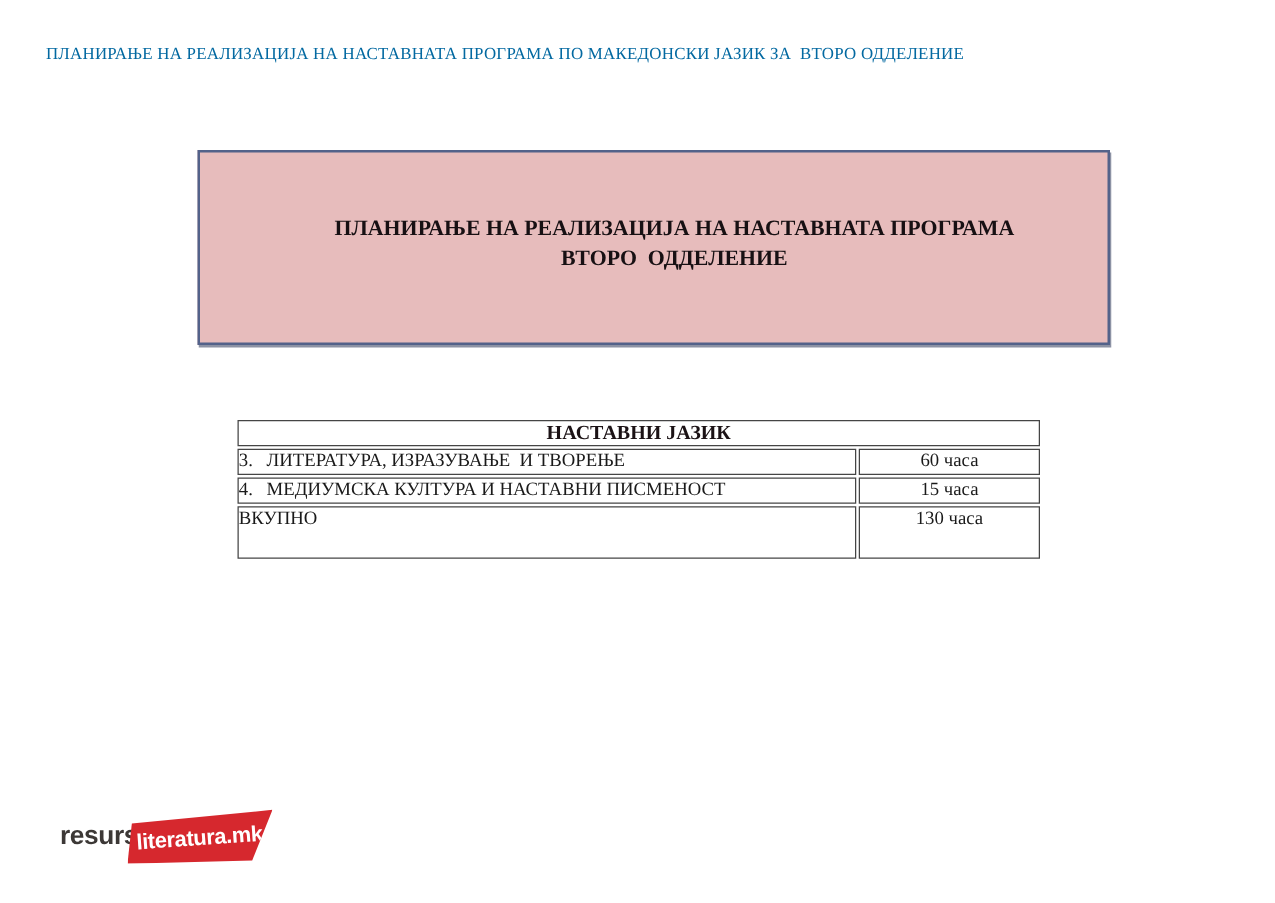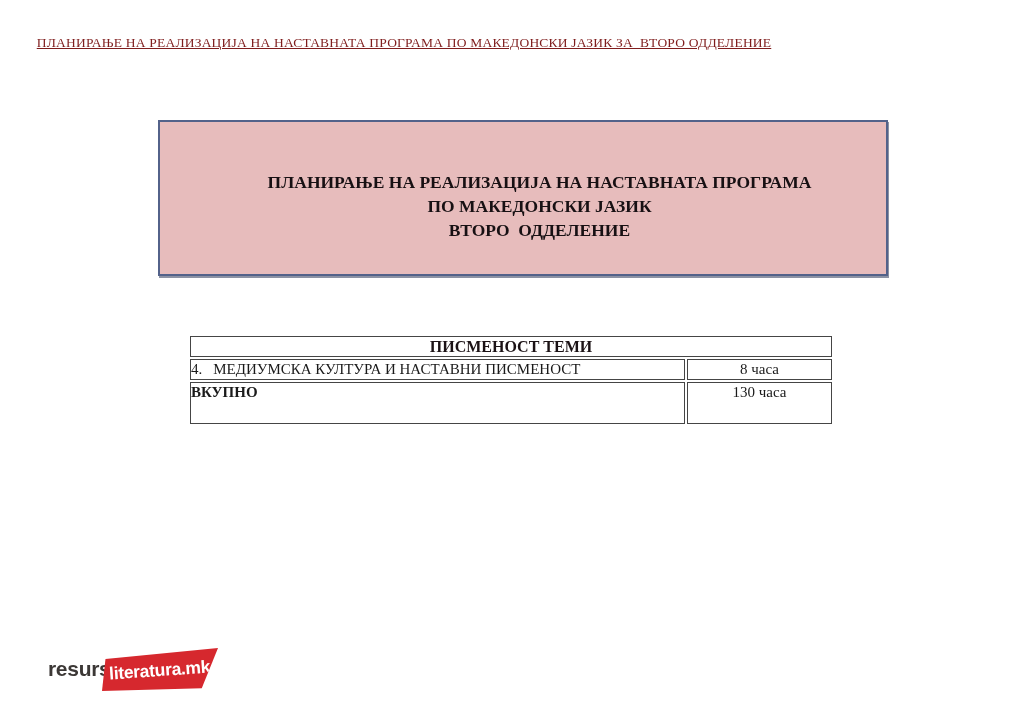--- a/index.html
+++ b/index.html
@@ -20,22 +20,21 @@
     overflow:hidden;
   }
   .ws-pre{white-space:pre;}
 
   
   .doc-header{
     position:absolute;top:35px;left:0;width:808px;
     text-align:center;
     font-size:13.5px;
     letter-spacing:0.2px;
-    color:#7f1d1d;
-    text-decoration:underline;
+    color:#0369a1;
   }
 
   
   .title-box{
     position:absolute;left:158px;top:120px;
     width:730px;height:156px;
     background:var(--box_pink);
     border:2px solid var(--box_border_blue);
     box-shadow:1px 2px 0 rgba(45,57,90,0.55);
     text-align:center;
@@ -82,21 +81,21 @@
   td.hours-cell{
     width:144px;
     text-align:center;
     height:18px;
   }
   .row-no{display:inline-block;margin-right:11px;}
   tr.total-row td{
     height:42px;
     vertical-align:top;
   }
-  tr.total-row .total-label{font-weight:bold;}
+  tr.total-row .total-label{font-weight:normal;}
 
   
   .logo{
     position:absolute;left:46px;top:644px;
     width:185px;height:50px;
     font-family:"Liberation Sans","DejaVu Sans",sans-serif;
   }
   .logo-prefix{
     position:absolute;left:2px;top:13px;
     font-size:21px;font-weight:bold;
@@ -119,37 +118,40 @@
     transform:rotate(-4deg) translateY(1px);
   }
 </style>
 </head>
 <body>
 
 <div class="doc-header ws-pre">ПЛАНИРАЊЕ НА РЕАЛИЗАЦИЈА НА НАСТАВНАТА ПРОГРАМА ПО МАКЕДОНСКИ ЈАЗИК ЗА  ВТОРО ОДДЕЛЕНИЕ</div>
 
 <div class="title-box">
   <div class="line">ПЛАНИРАЊЕ НА РЕАЛИЗАЦИЈА НА НАСТАВНАТА ПРОГРАМА</div>
-  <div class="line">ПО МАКЕДОНСКИ ЈАЗИК</div>
   <div class="line ws-pre">ВТОРО  ОДДЕЛЕНИЕ</div>
 </div>
 
 <div class="themes-table-wrap">
   <table class="themes">
     <tbody>
       <tr>
-        <th class="table-title" colspan="2">ПИСМЕНОСТ ТЕМИ</th>
+        <th class="table-title" colspan="2">НАСТАВНИ ЈАЗИК</th>
       </tr>
 
 
 
+      <tr>
+        <td class="topic-cell"><span class="row-no">3.</span><span class="ws-pre">ЛИТЕРАТУРА, ИЗРАЗУВАЊЕ  И ТВОРЕЊЕ</span></td>
+        <td class="hours-cell">60 часа</td>
+      </tr>
 
       <tr>
         <td class="topic-cell"><span class="row-no">4.</span><span class="ws-pre">МЕДИУМСКА КУЛТУРА И НАСТАВНИ ПИСМЕНОСТ</span></td>
-        <td class="hours-cell">8 часа</td>
+        <td class="hours-cell">15 часа</td>
       </tr>
 
       <tr class="total-row">
         <td class="topic-cell total-label">ВКУПНО</td>
         <td class="hours-cell">130 часа</td>
       </tr>
     </tbody>
   </table>
 </div>
 

